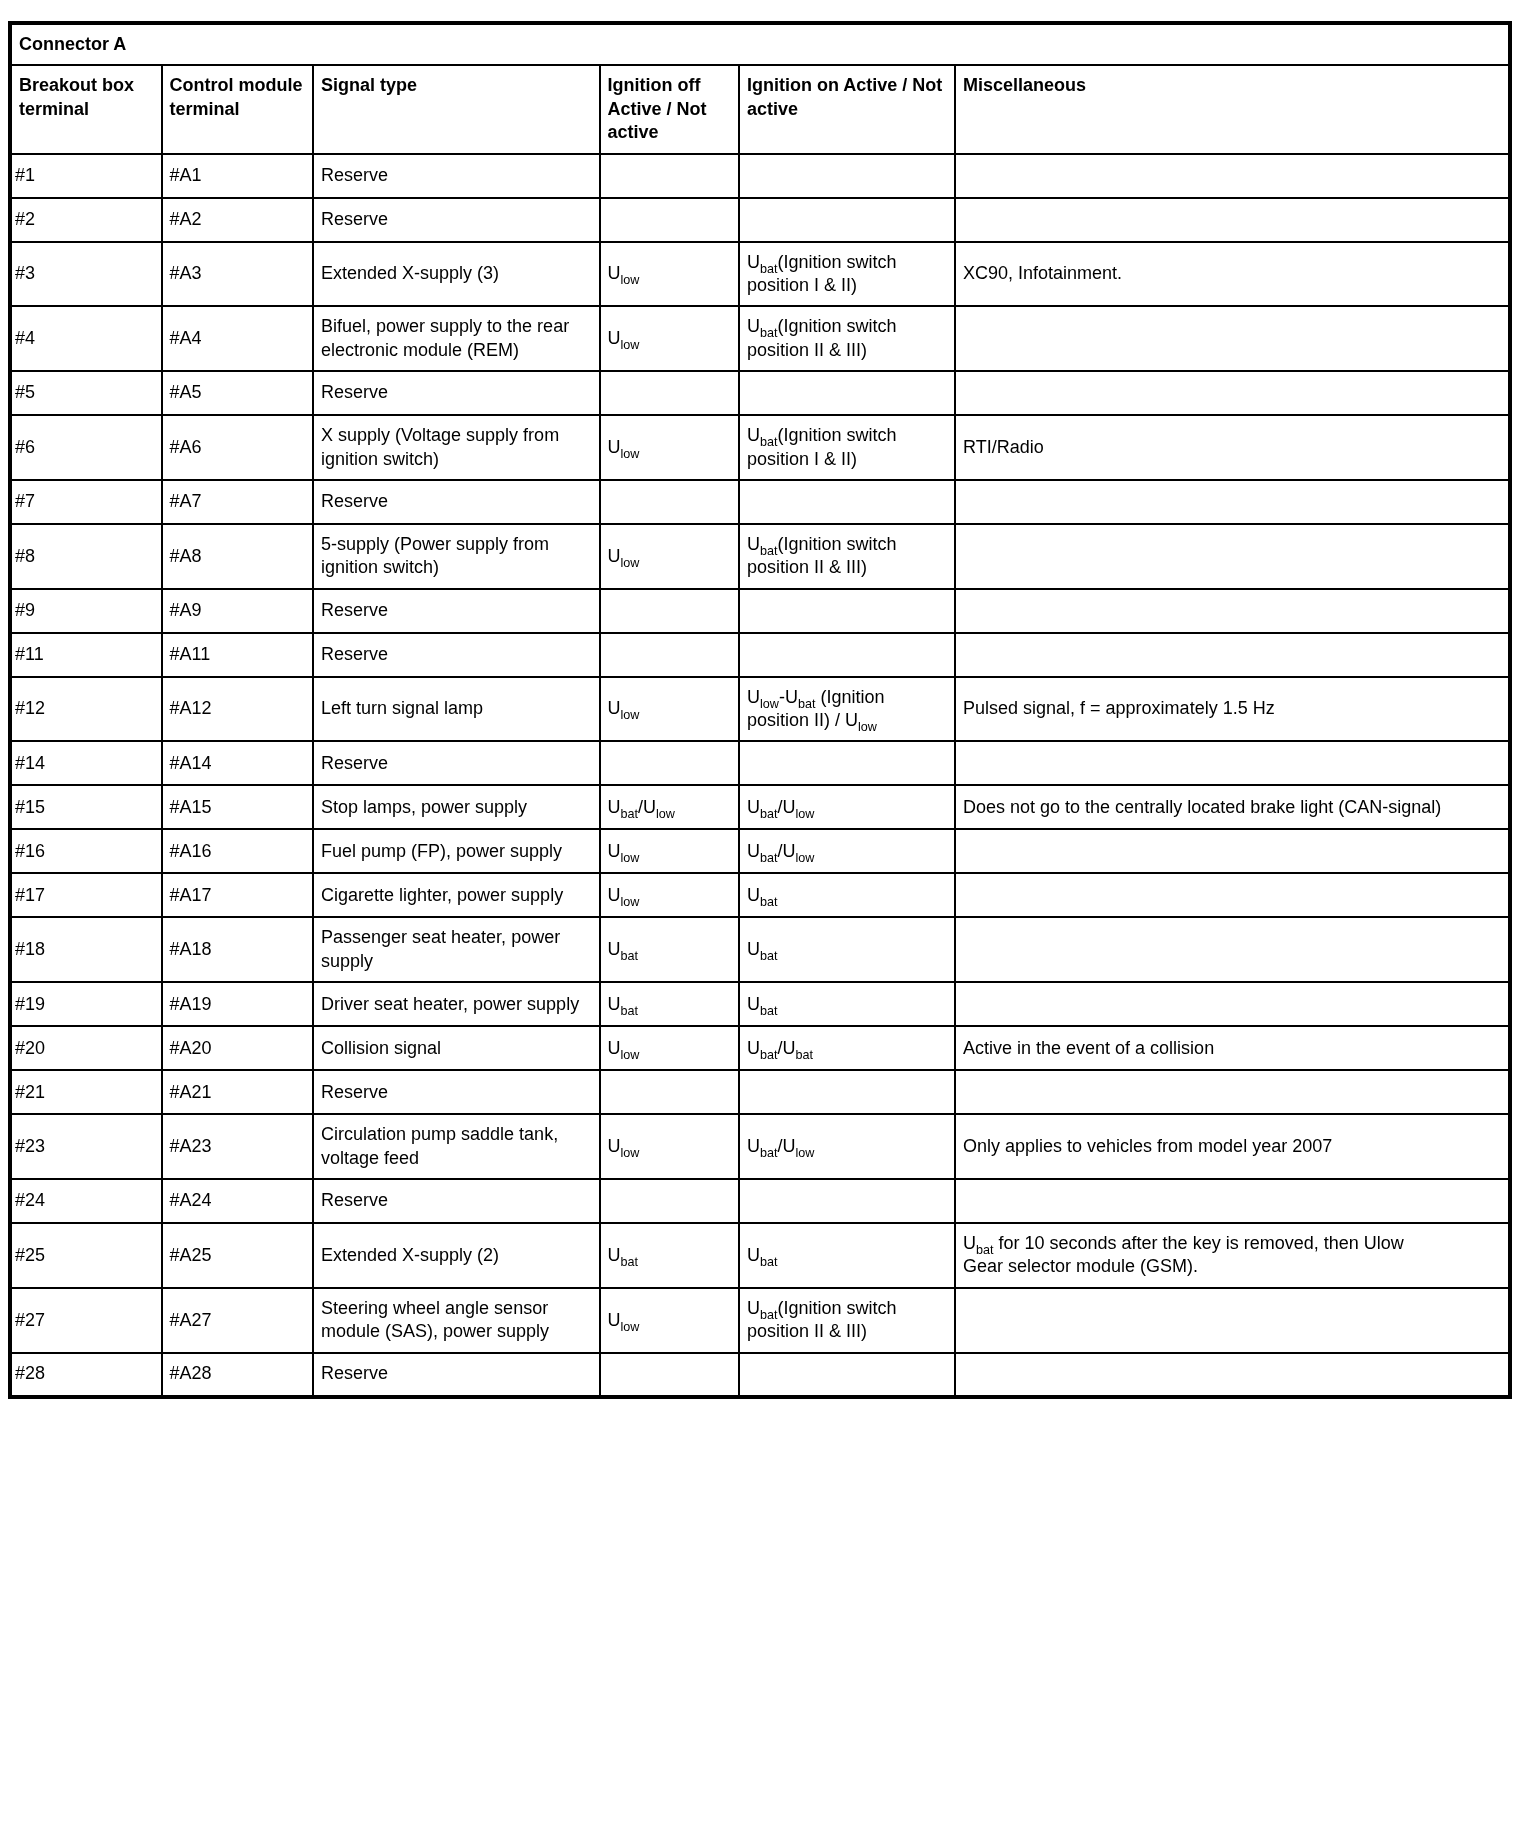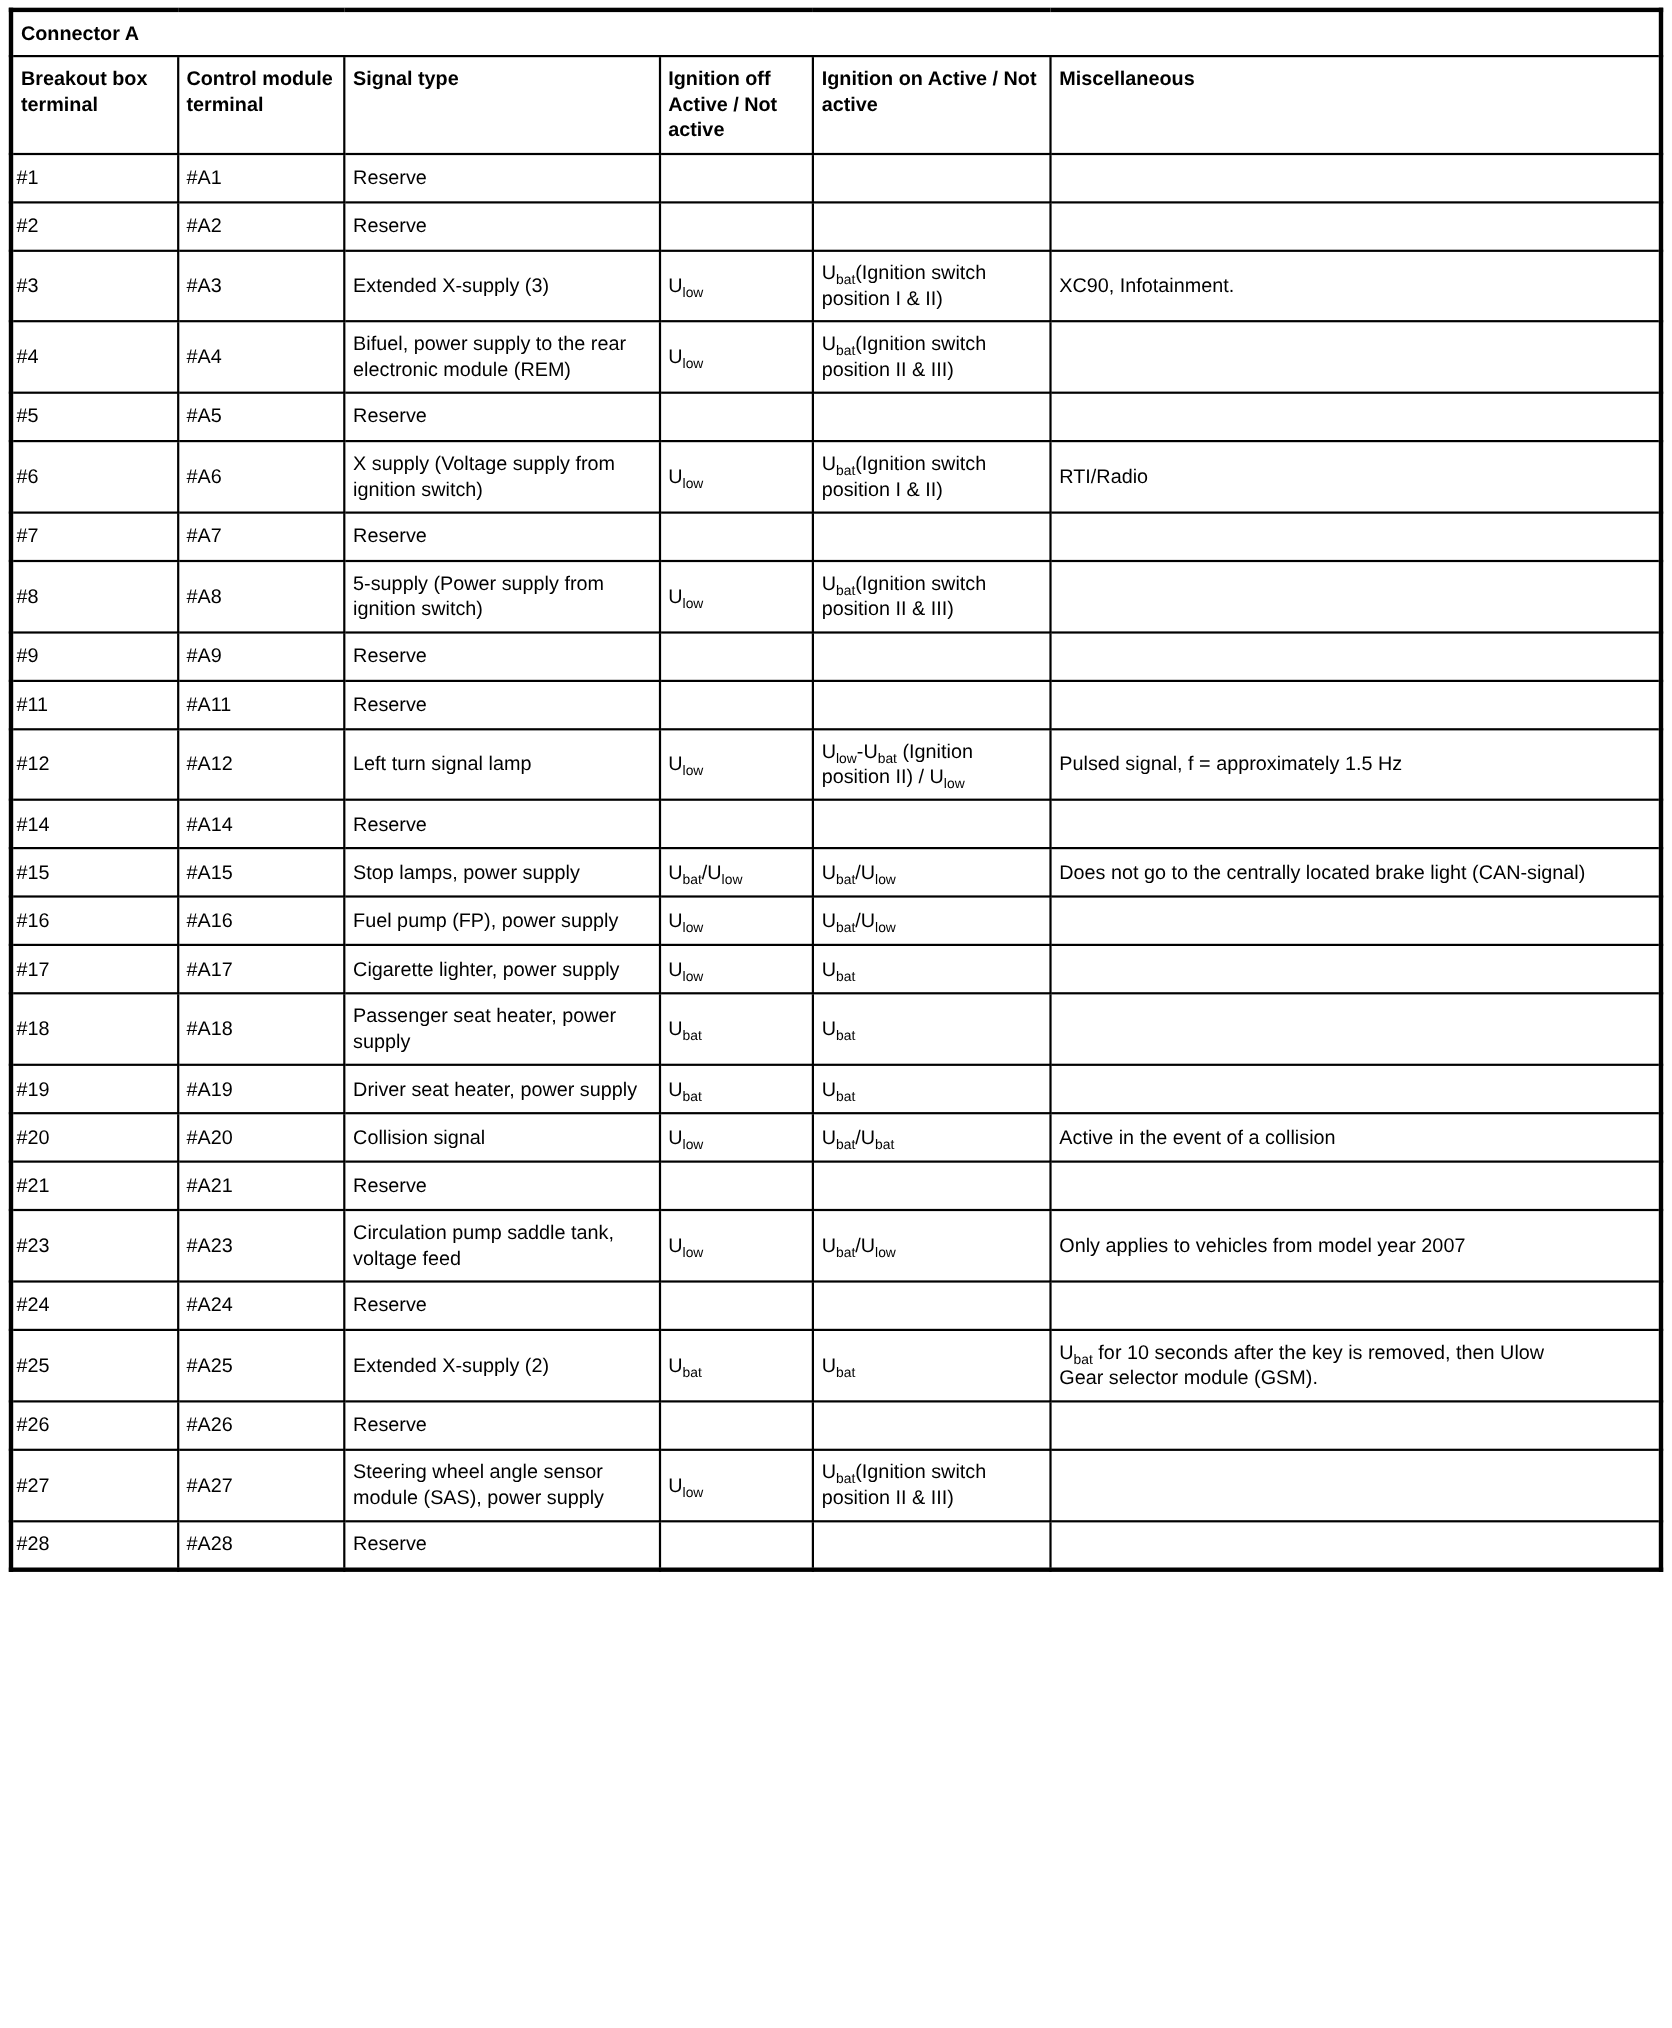--- a/index.html
+++ b/index.html
@@ -6,21 +6,21 @@
     margin: 0;
     padding: 0;
     background: #ffffff;
     color: #000000;
     font-family: "Liberation Sans", sans-serif;
   }
   .page {
     width: 1520px;
     min-height: 1844px;
     box-sizing: border-box;
-    padding: 7px 8px;
+    padding: 21px 8px;
     background: #ffffff;
   }
   table.connector-table {
     width: 100%;
     border-collapse: collapse;
     table-layout: fixed;
     border: 4px solid #000;
   }
   table.connector-table th,
   table.connector-table td {
@@ -258,28 +258,20 @@
         </tr>
         <tr>
           <td>#25</td>
           <td>#A25</td>
           <td>Extended X-supply (2)</td>
           <td>U<sub>bat</sub></td>
           <td>U<sub>bat</sub></td>
           <td>U<sub>bat</sub> for 10 seconds after the key is removed, then Ulow<br>Gear selector module (GSM).</td>
         </tr>
         <tr>
-          <td>#26</td>
-          <td>#A26</td>
-          <td>Reserve</td>
-          <td></td>
-          <td></td>
-          <td></td>
-        </tr>
-        <tr>
           <td>#27</td>
           <td>#A27</td>
           <td>Steering wheel angle sensor module (SAS), power supply</td>
           <td>U<sub>low</sub></td>
           <td>U<sub>bat</sub>(Ignition switch position II &amp; III)</td>
           <td></td>
         </tr>
         <tr>
           <td>#28</td>
           <td>#A28</td>

